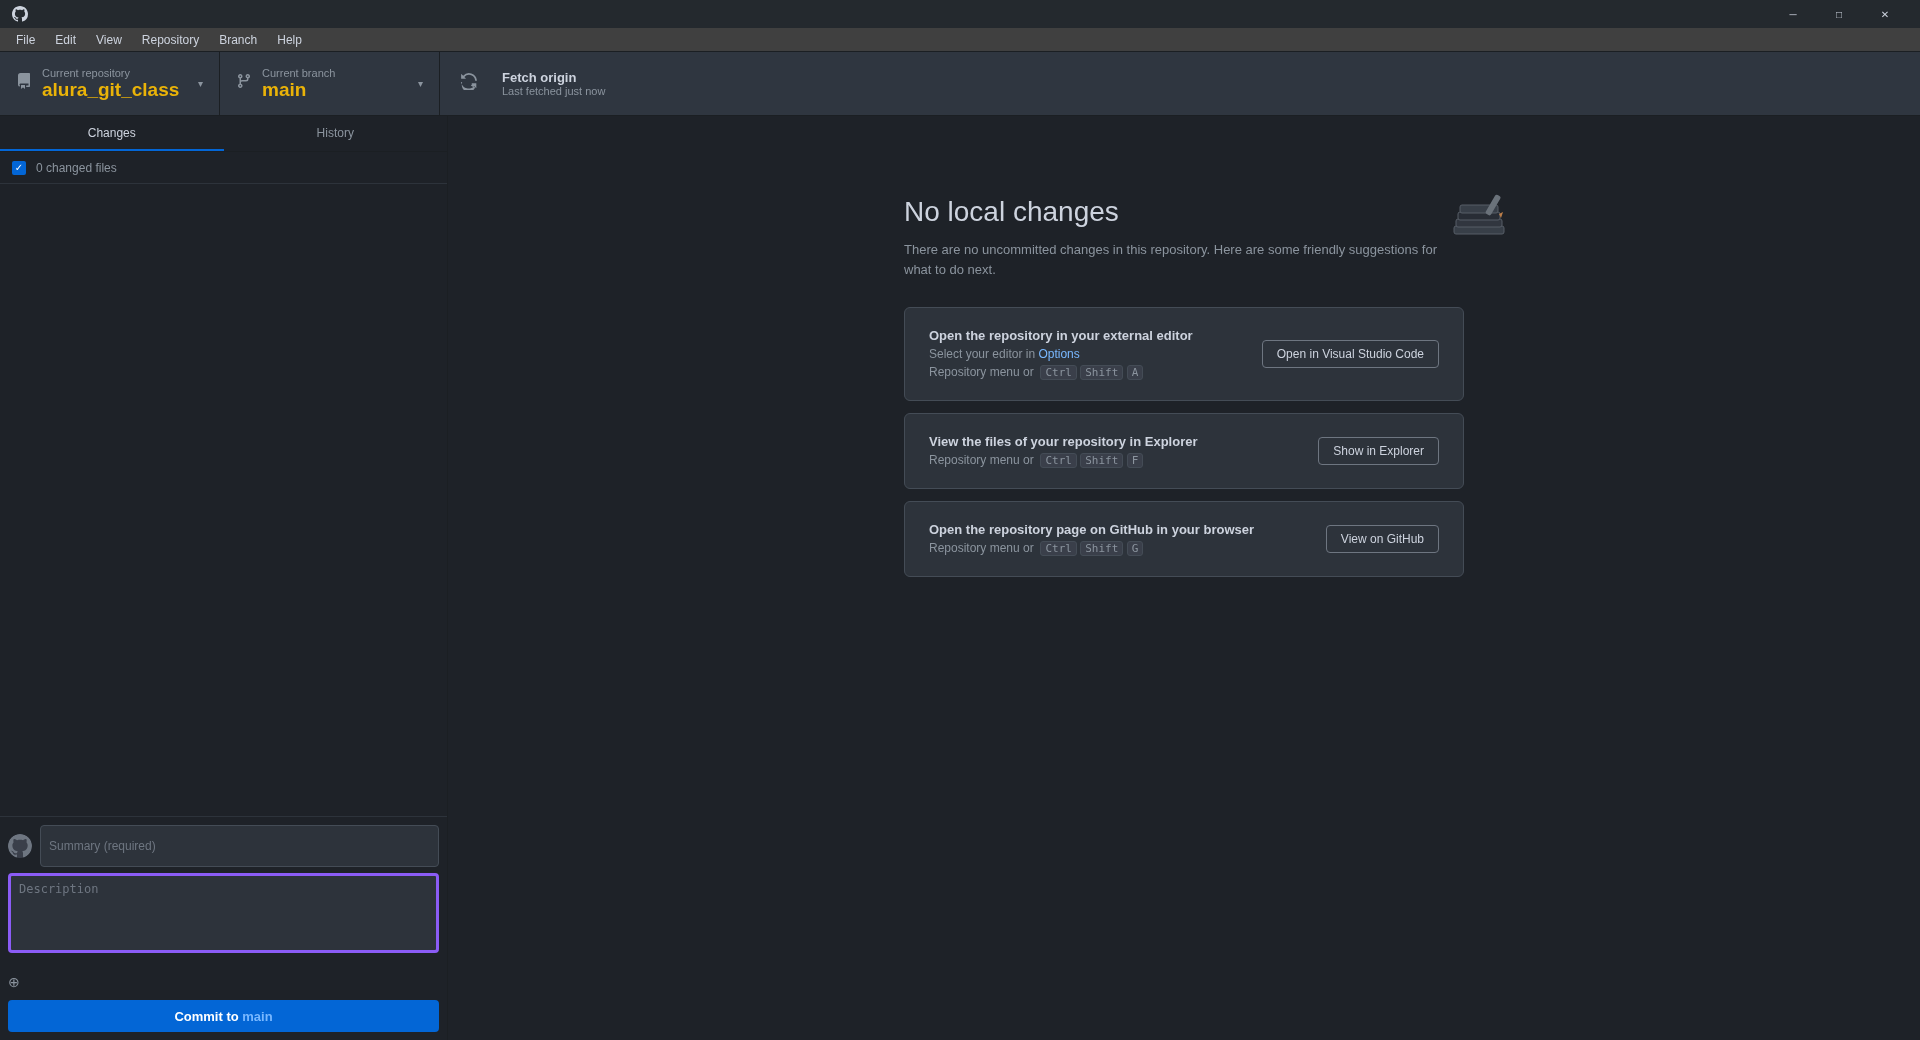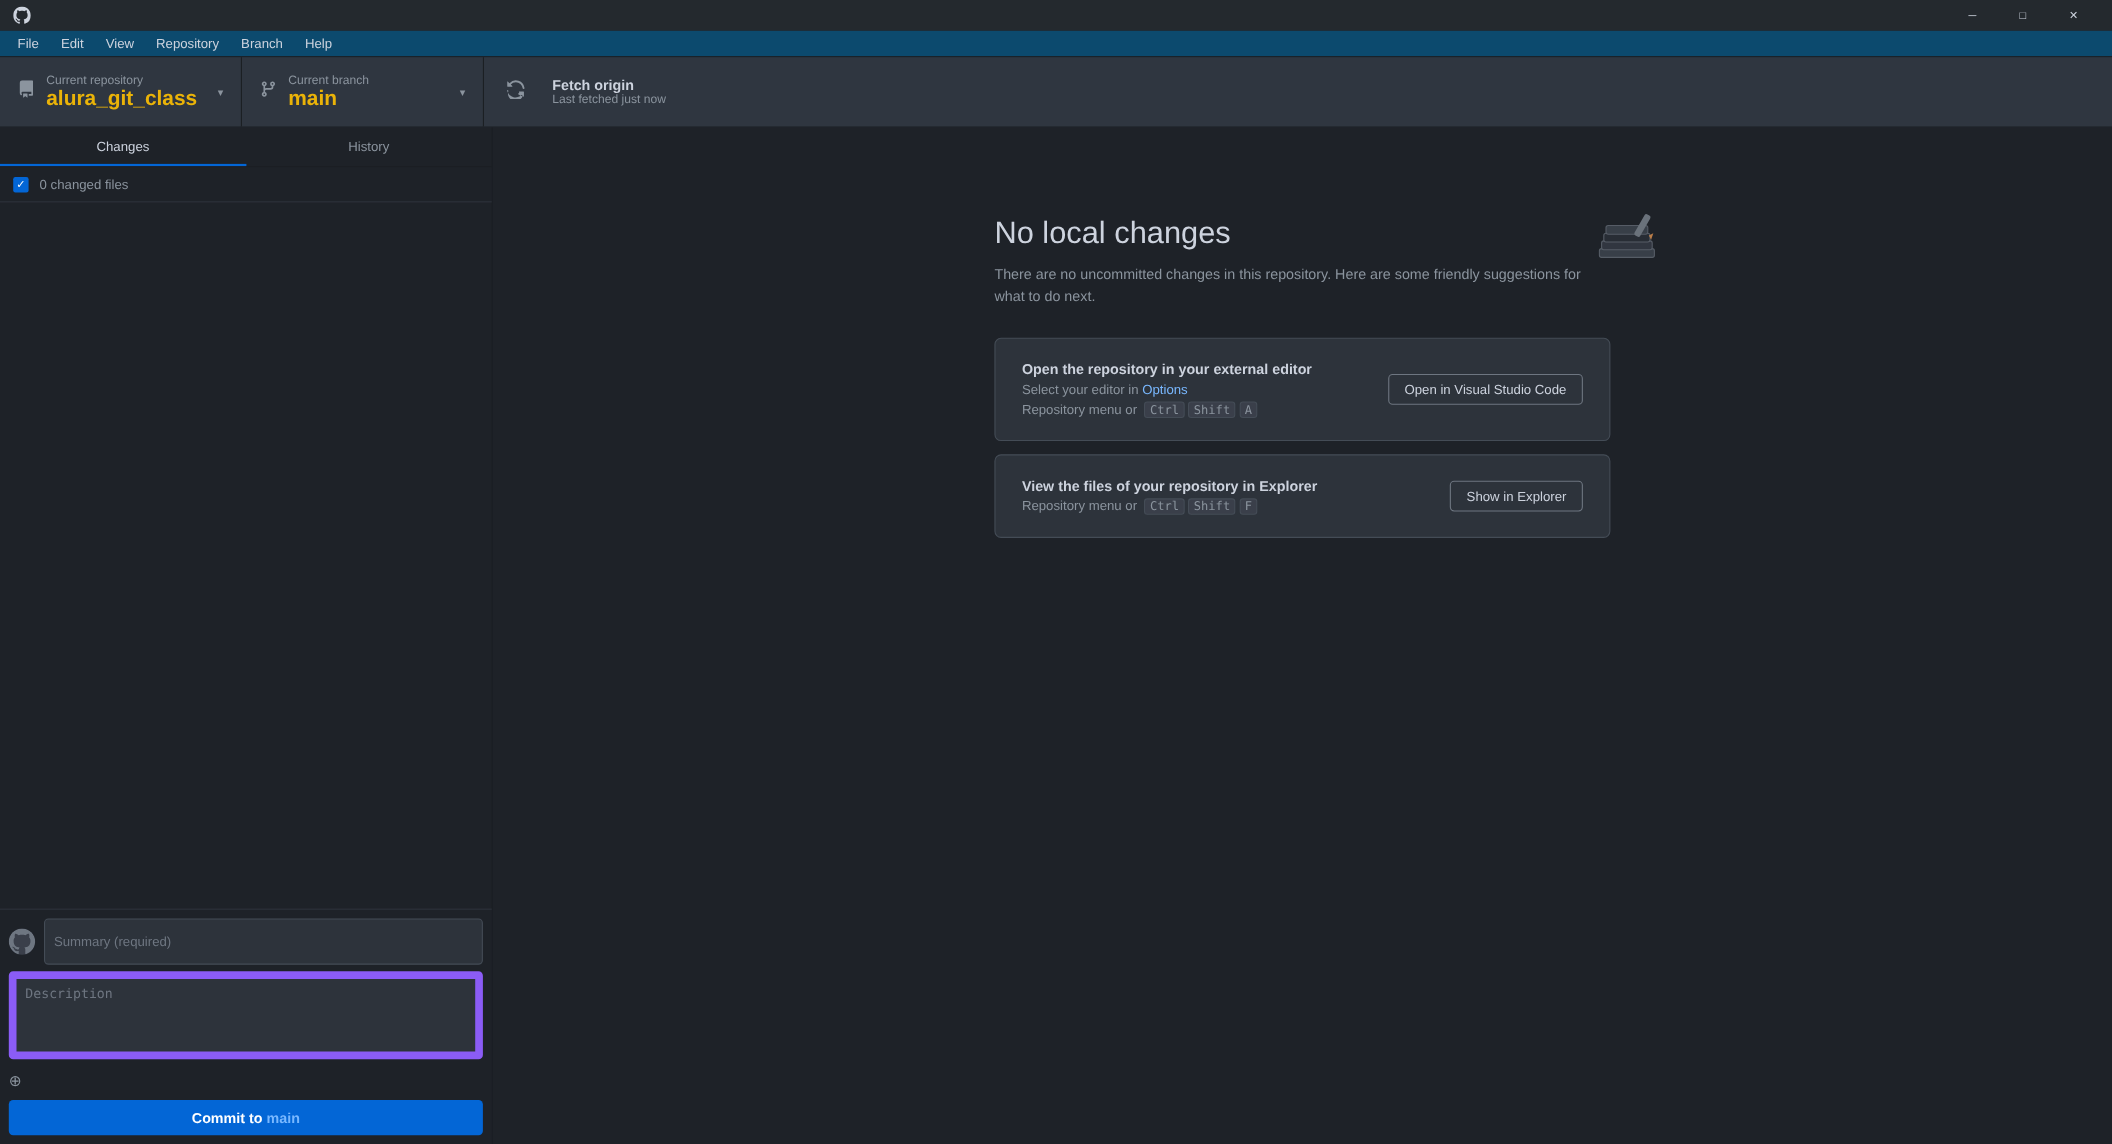--- a/index.html
+++ b/index.html
@@ -49,21 +49,21 @@
       background: transparent;
       border: none;
       color: #cdd3de;
       cursor: pointer;
       font-size: 10px;
     }
 
     
     .menu-bar {
       height: 24px;
-      background: #0c4a6e;
+      background: #404040;
       display: flex;
       align-items: center;
       padding: 0 8px;
       gap: 4px;
       flex-shrink: 0;
       border-bottom: 1px solid #1b1f23;
     }
     .menu-item {
       padding: 2px 8px;
       cursor: pointer;
@@ -244,29 +244,29 @@
       font-size: 12px;
       padding: 20px 8px;
       outline: none;
       height: 28px;
     }
     .summary-input::placeholder { color: #6e7681; }
 
     .description-input {
       width: 100%;
       background: #2d333b;
-      border: 7px solid #8b5cf6;
+      border: 3px solid #8b5cf6;
       border-radius: 4px;
       color: #cdd3de;
       font-size: 12px;
       padding: 6px 8px;
       outline: none;
       resize: none;
       height: 80px;
-      margin-bottom: 4px;
+      margin-bottom: 14px;
     }
     .description-input::placeholder { color: #6e7681; }
 
     .add-coauthor {
       display: flex;
       align-items: center;
       gap: 4px;
       padding: 4px 0;
       cursor: pointer;
       color: #8b949e;
@@ -536,16 +536,25 @@
       <div class="action-card">
         <div class="action-card-text">
           <div class="action-card-title">View the files of your repository in Explorer</div>
           <div class="action-card-desc" style="margin-top:4px;">
             Repository menu or &nbsp;<span class="kbd">Ctrl</span>&nbsp;<span class="kbd">Shift</span>&nbsp;<span class="kbd">F</span>
           </div>
         </div>
         <button class="action-button">Show in Explorer</button>
       </div>
 
+      <div class="action-card">
+        <div class="action-card-text">
+          <div class="action-card-title">Open the repository page on GitHub in your browser</div>
+          <div class="action-card-desc" style="margin-top:4px;">
+            Repository menu or &nbsp;<span class="kbd">Ctrl</span>&nbsp;<span class="kbd">Shift</span>&nbsp;<span class="kbd">G</span>
+          </div>
+        </div>
+        <button class="action-button">View on GitHub</button>
+      </div>
     </div>
   </div>
 
 </div>
 
 </body></html>

